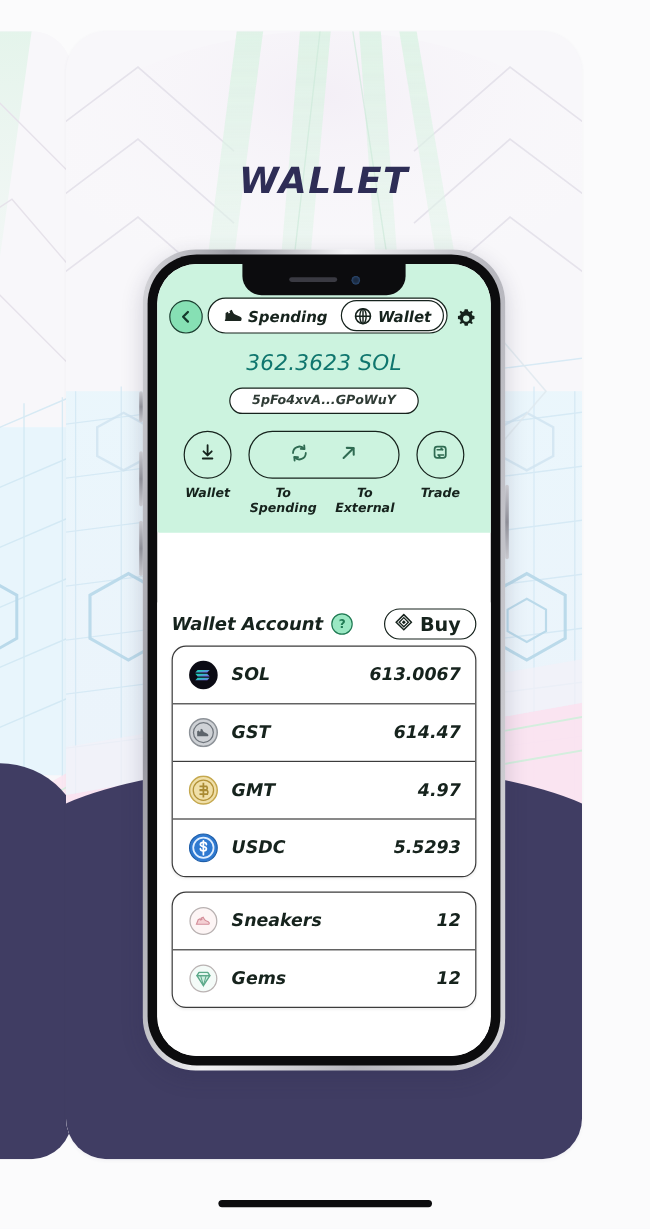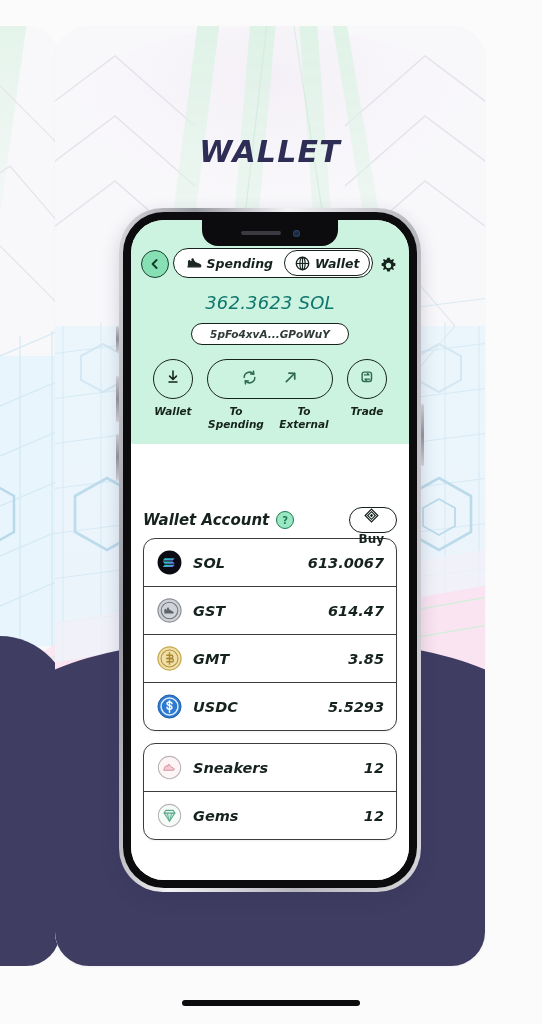--- a/index.html
+++ b/index.html
@@ -276,24 +276,23 @@
     font-weight: 700;
     display: flex; align-items: center; justify-content: center;
   }
   .buy-btn {
     display: flex; align-items: center; gap: 6px;
     border: 1.6px solid #16231d;
     border-radius: 15px;
     height: 24px;
     padding: 0 12px 0 8px;
     background: #fff;
-    font-size: 12px;
+    font-size: 16px;
     font-weight: 700;
     color: #16231d;
-    flex-direction: column;
   }
 
   .list-card {
     border: 1.4px solid #3c3c3c;
     border-radius: 12px;
     background: #fff;
     overflow: hidden;
     margin-bottom: 12px;
     box-shadow: 0 1px 2px rgba(0,0,0,0.06);
   }
@@ -648,21 +647,21 @@
           <div class="list-row">
             <div class="row-icon">
               <svg width="25" height="25" viewBox="0 0 26 26">
                 <circle cx="13" cy="13" r="12" fill="#f0dfa8" stroke="#c5a84e" stroke-width="1.3"></circle>
                 <circle cx="13" cy="13" r="8.8" fill="none" stroke="#b39238" stroke-width="1.1"></circle>
                 <path d="M13 6.6 V19.4" stroke="#a98a33" stroke-width="1.5"></path>
                 <path d="M9.6 9.6 h6.2 a2.6 2.6 0 0 1 0 3.2 h-6.2 M9.6 13.2 h6.8 a2.6 2.6 0 0 1 0 3.2 h-6.8" fill="none" stroke="#a98a33" stroke-width="1.5" stroke-linejoin="round"></path>
               </svg>
             </div>
             <div class="row-name">GMT</div>
-            <div class="row-value">3.85</div>
+            <div class="row-value">4.97</div>
           </div>
 
           <div class="list-row">
             <div class="row-icon">
               <svg width="25" height="25" viewBox="0 0 26 26">
                 <circle cx="13" cy="13" r="12" fill="#2f7ad1" stroke="#1f5ea8" stroke-width="1"></circle>
                 <circle cx="13" cy="13" r="8.8" fill="none" stroke="#dfeeff" stroke-width="1.5"></circle>
                 <path d="M13 7 V19" stroke="#ffffff" stroke-width="1.5" stroke-linecap="round"></path>
                 <path d="M15.6 10.2 c0-1.2-1.2-1.9-2.6-1.9 -1.4 0-2.6.7-2.6 1.9 0 2.6 5.2 1 5.2 3.6
                          0 1.2-1.2 1.9-2.6 1.9 -1.4 0-2.6-.7-2.6-1.9" fill="none" stroke="#ffffff" stroke-width="1.5" stroke-linecap="round"></path>

